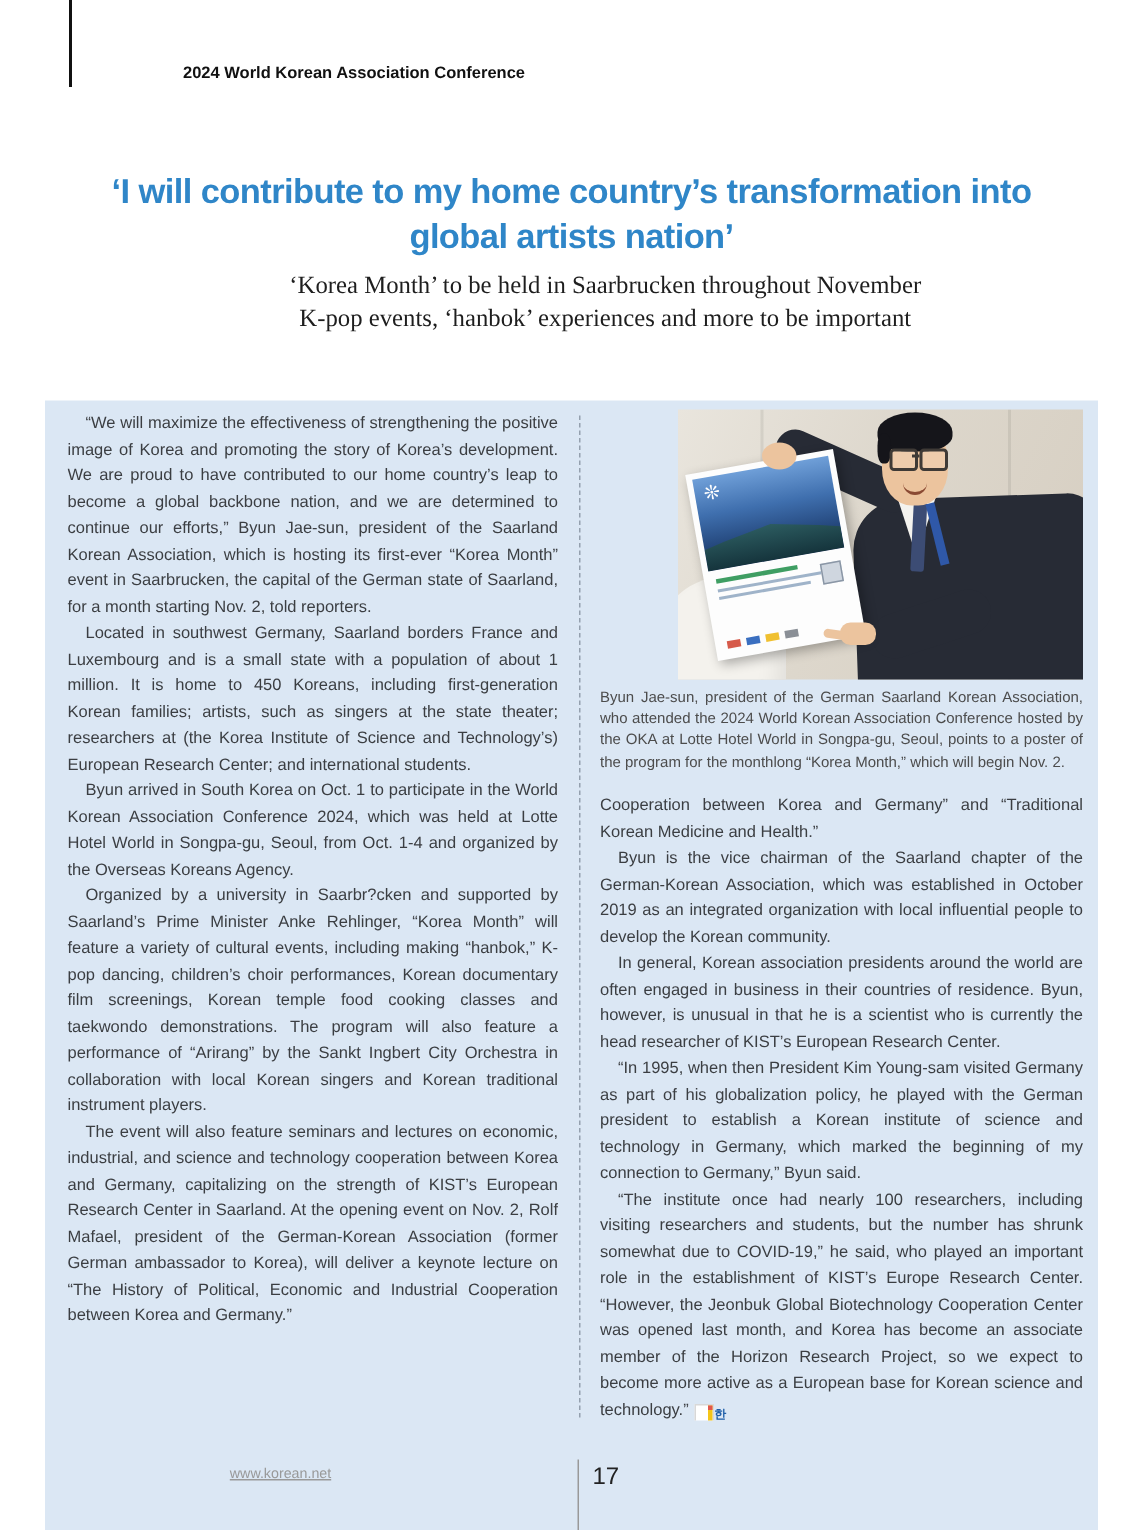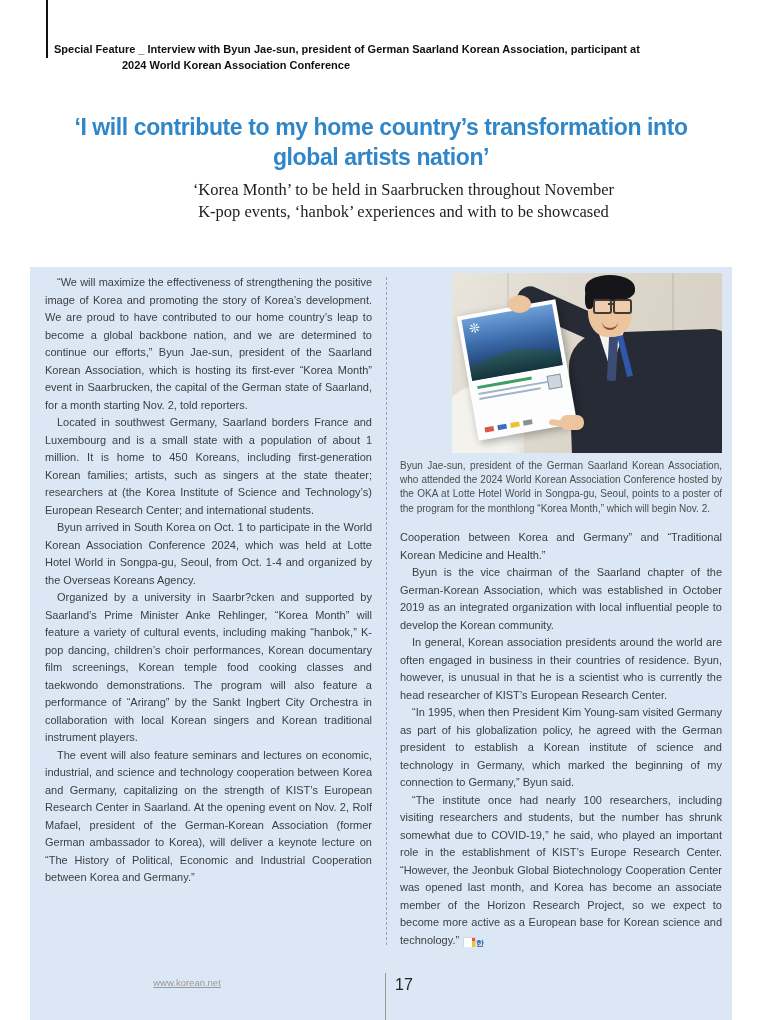--- a/index.html
+++ b/index.html
@@ -84,32 +84,31 @@
   .man-finger { left:97px; top:147px; width:17px; height:6px; background:#ecc49e; border-radius:3px; transform:rotate(8deg); }
 </style>
 </head>
 <body>
 
 <div id="page">
 
   <div class="abs top-rule"></div>
 
   <div class="abs header-block">
-    <span>Special Feature _ Interview with Byun Jae-sun, president of German Saarland Korean Association, participant at</span>
     <span class="header-line2">2024 World Korean Association Conference</span>
   </div>
 
   <h1 class="abs headline" style="margin:0">
     <span>‘I will contribute to my home country’s transformation into</span>
     <span>global artists nation’</span>
   </h1>
 
   <div class="abs subhead">
     <span>‘Korea Month’ to be held in Saarbrucken throughout November</span>
-    <span>K-pop events, ‘hanbok’ experiences and with to be showcased</span>
+    <span>K-pop events, ‘hanbok’ experiences and more to be important</span>
   </div>
 
   <div class="abs panel">
 
     <div class="col col-left">
       <p class="ind">“We will maximize the effectiveness of strengthening the positive image of Korea and promoting the story of Korea’s development. We are proud to have contributed to our home country’s leap to become a global backbone nation, and we are determined to continue our efforts,” Byun Jae-sun, president of the Saarland Korean Association, which is hosting its first-ever “Korea Month” event in Saarbrucken, the capital of the German state of Saarland, for a month starting Nov. 2, told reporters.</p>
       <p class="ind">Located in southwest Germany, Saarland borders France and Luxembourg and is a small state with a population of about 1 million. It is home to 450 Koreans, including first-generation Korean families; artists, such as singers at the state theater; researchers at (the Korea Institute of Science and Technology’s) European Research Center; and international students.</p>
       <p class="ind">Byun arrived in South Korea on Oct. 1 to participate in the World Korean Association Conference 2024, which was held at Lotte Hotel World in Songpa-gu, Seoul, from Oct. 1-4 and organized by the Overseas Koreans Agency.</p>
       <p class="ind">Organized by a university in Saarbr?cken and supported by Saarland’s Prime Minister Anke Rehlinger, “Korea Month” will feature a variety of cultural events, including making “hanbok,” K-pop dancing, children’s choir performances, Korean documentary film screenings, Korean temple food cooking classes and taekwondo demonstrations. The program will also feature a performance of “Arirang” by the Sankt Ingbert City Orchestra in collaboration with local Korean singers and Korean traditional instrument players.</p>
       <p class="ind">The event will also feature seminars and lectures on economic, industrial, and science and technology cooperation between Korea and Germany, capitalizing on the strength of KIST’s European Research Center in Saarland. At the opening event on Nov. 2, Rolf Mafael, president of the German-Korean Association (former German ambassador to Korea), will deliver a keynote lecture on “The History of Political, Economic and Industrial Cooperation between Korea and Germany.”</p>
@@ -153,21 +152,21 @@
       <div class="ph man-hand-point"></div>
       <div class="ph man-finger"></div>
     </div>
 
     <div class="abs caption">Byun Jae-sun, president of the German Saarland Korean Association, who attended the 2024 World Korean Association Conference hosted by the OKA at Lotte Hotel World in Songpa-gu, Seoul, points to a poster of the program for the monthlong “Korea Month,” which will begin Nov. 2.</div>
 
     <div class="col col-right">
       <p>Cooperation between Korea and Germany” and “Traditional Korean Medicine and Health.”</p>
       <p class="ind">Byun is the vice chairman of the Saarland chapter of the German-Korean Association, which was established in October 2019 as an integrated organization with local influential people to develop the Korean community.</p>
       <p class="ind">In general, Korean association presidents around the world are often engaged in business in their countries of residence. Byun, however, is unusual in that he is a scientist who is currently the head researcher of KIST’s European Research Center.</p>
-      <p class="ind">“In 1995, when then President Kim Young-sam visited Germany as part of his globalization policy, he agreed with the German president to establish a Korean institute of science and technology in Germany, which marked the beginning of my connection to Germany,” Byun said.</p>
+      <p class="ind">“In 1995, when then President Kim Young-sam visited Germany as part of his globalization policy, he played with the German president to establish a Korean institute of science and technology in Germany, which marked the beginning of my connection to Germany,” Byun said.</p>
       <p class="ind"><span>“The institute once had nearly 100 researchers, including visiting researchers and students, but the number has shrunk somewhat due to COVID-19,” he said, who played an important role in the establishment of KIST’s Europe Research Center. “However, the Jeonbuk Global Biotechnology Cooperation Center was opened last month, and Korea has become an associate member of the Horizon Research Project, so we expect to become more active as a European base for Korean science and technology.”</span><span class="endmark">한</span></p>
     </div>
 
   </div>
 
   <div class="abs footer-site">www.korean.net</div>
   <div class="abs footer-rule"></div>
   <div class="abs footer-page">17</div>
 
 </div>

